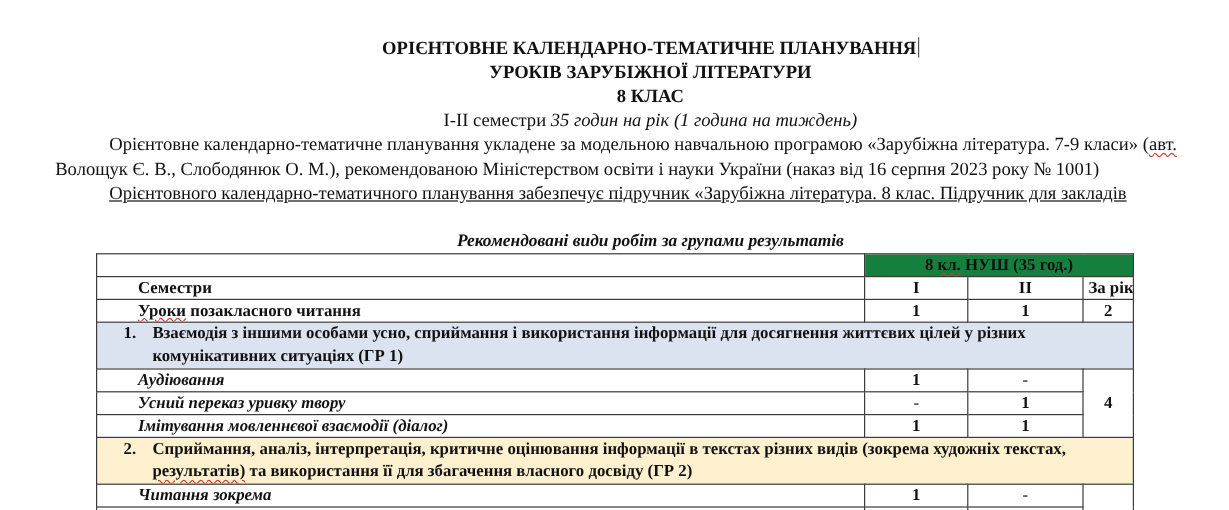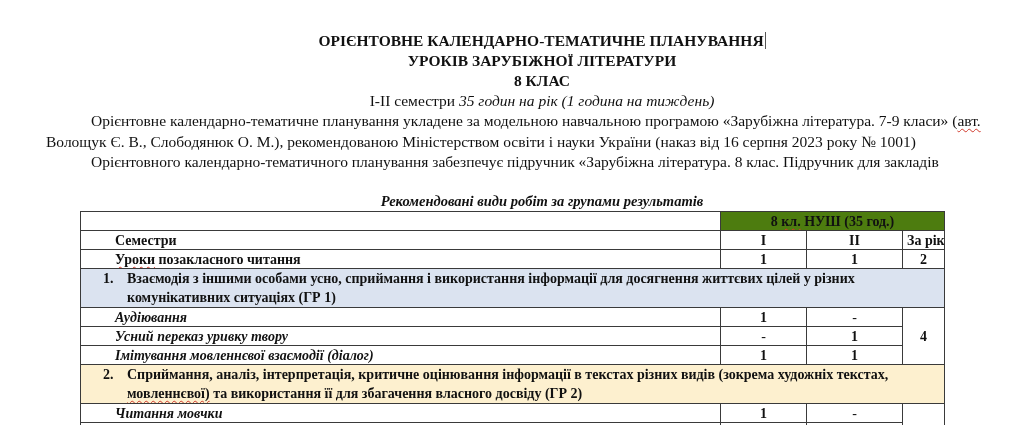--- a/index.html
+++ b/index.html
@@ -57,21 +57,21 @@
       position: absolute;
       left: 46px;
       width: 950px;
       font-size: 15.5px;
       line-height: 20.5px;
       white-space: nowrap;
     }
     .para .line { display: block; }
     .para .indent { padding-left: 45px; }
     .para.p1 { top: 111px; }
-    .para.p2 { top: 152px; }
+    .para.p2 { top: 152px; text-decoration: underline; }
     .spell {
       text-decoration: underline wavy #d0392b;
       text-decoration-thickness: 1px;
       text-underline-offset: 2px;
       text-align: center;
     }
     .rec-title {
       position: absolute;
       top: 192px;
       left: 0;
@@ -99,21 +99,21 @@
       line-height: 17px;
       height: 18px;
       vertical-align: middle;
       white-space: nowrap;
       overflow: hidden;
     }
     col.c-label { width: 640px; }
     col.c-s1 { width: 86px; }
     col.c-s2 { width: 96px; }
     col.c-year { width: 42px; }
-    .hdr-gray { background: #4d7c0f; text-align: center; }
+    .hdr-gray { background: #15803d; text-align: center; }
     .center { text-align: center; }
     .right { text-align: right; padding-right: 6px !important; }
     .lbl { padding-left: 34px !important; }
     .ital { font-style: italic; padding-left: 34px !important; font-family: Liberation Serif, serif; }
     tr.group td {
       white-space: normal;
       line-height: 19px;
       height: 36px;
       padding-left: 22px;
     }
@@ -203,26 +203,26 @@
     <tr>
       <td class="ital">Імітування мовленнєвої взаємодії (діалог)</td>
       <td class="center">1</td>
       <td class="center">1</td>
     </tr>
 
     <tr class="group g2">
       <td colspan="4">
         <div class="grp-inner">
           <span class="grp-num">2.</span>
-          <span class="grp-text-wrap"><span>Сприймання, аналіз, інтерпретація, критичне оцінювання інформації в текстах різних видів (зокрема художніх текстах, </span><span class="spell">мовленнєвої)</span><span> та використання її для збагачення власного досвіду (ГР 2)</span></span>
+          <span class="grp-text-wrap"><span>Сприймання, аналіз, інтерпретація, критичне оцінювання інформації в текстах різних видів (зокрема художніх текстах, </span><span class="spell">результатів)</span><span> та використання її для збагачення власного досвіду (ГР 2)</span></span>
         </div>
       </td>
     </tr>
     <tr>
-      <td class="ital">Читання мовчки</td>
+      <td class="ital">Читання зокрема</td>
       <td class="center">1</td>
       <td class="center dash">-</td>
       <td rowspan="2" class="total-big"></td>
     </tr>
     <tr>
       <td class="ital"></td>
       <td class="center"></td>
       <td class="center"></td>
     </tr>
   </tbody>

